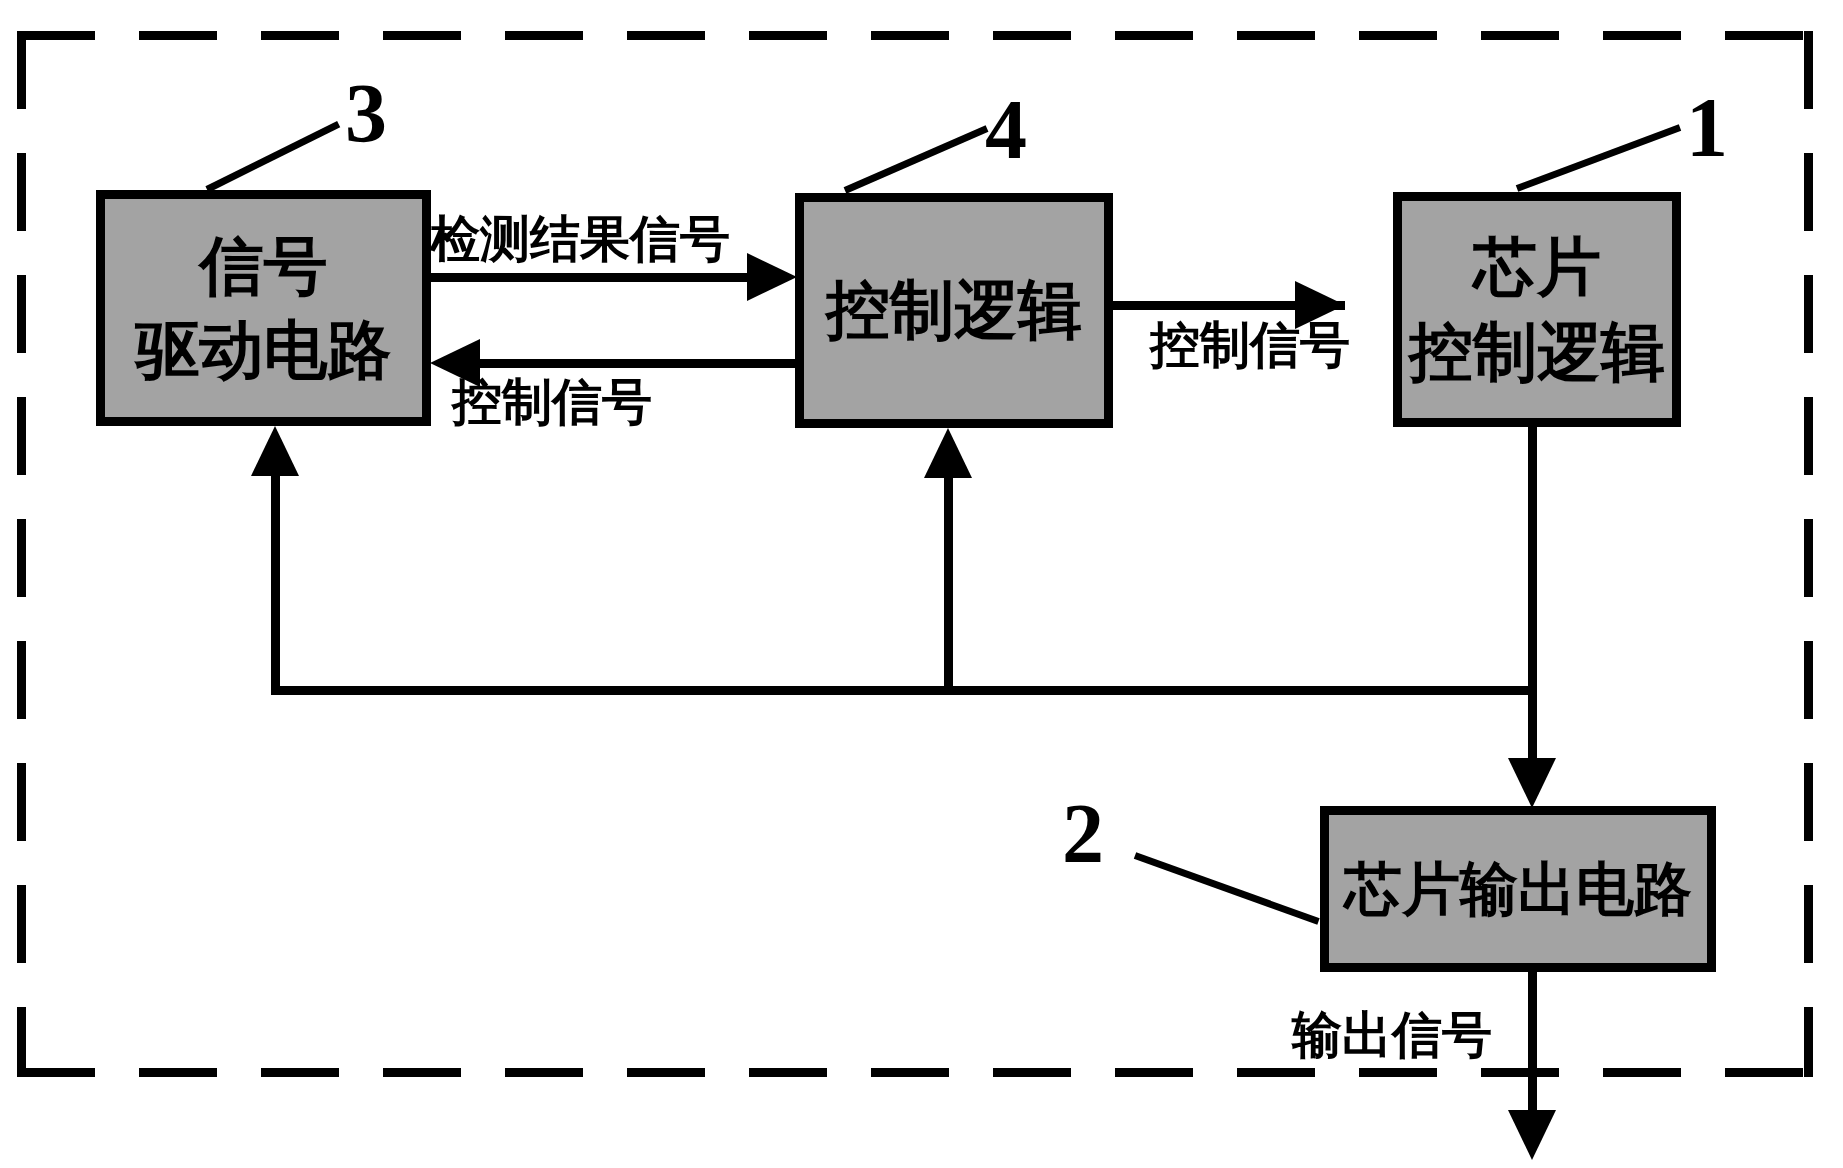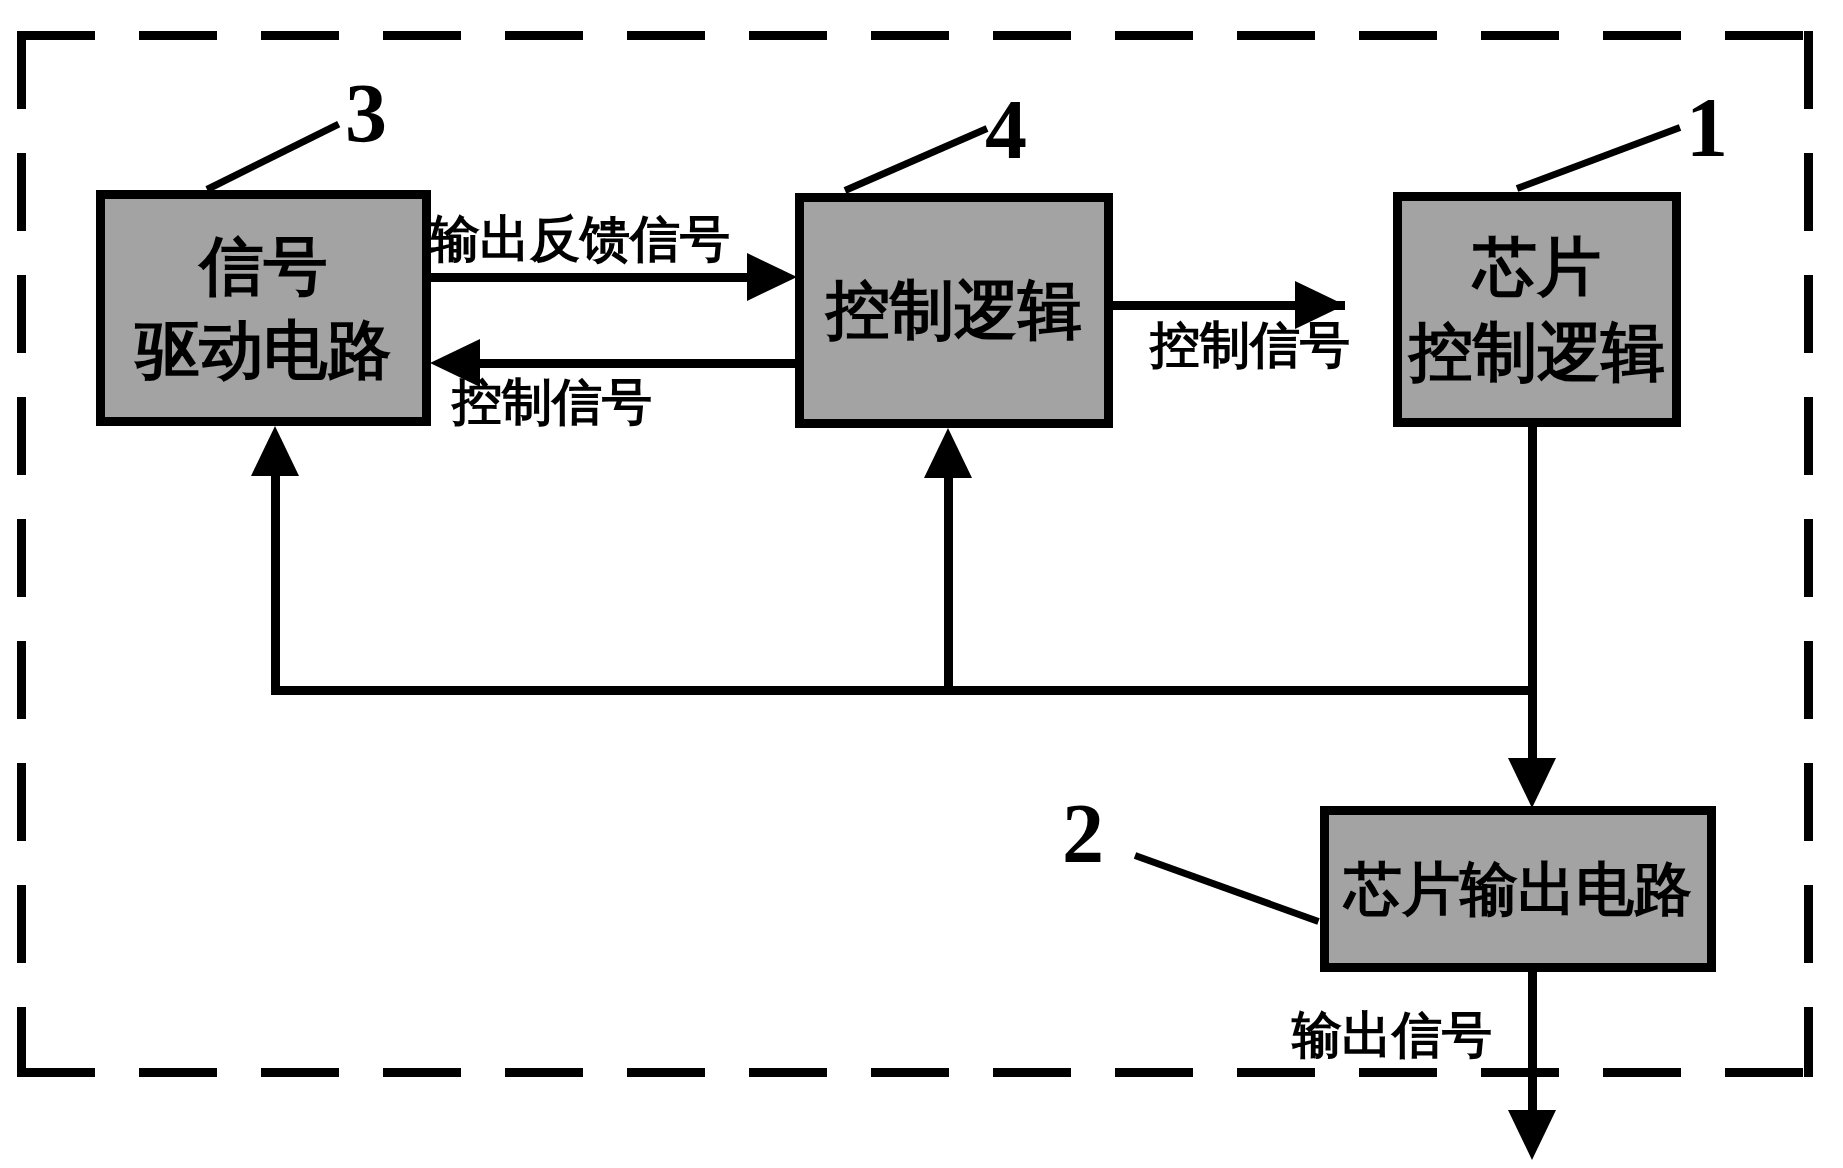--- a/index.html
+++ b/index.html
@@ -71,21 +71,21 @@
   <div class="leader" style="left:1517px;top:185px;width:174px;transform:rotate(-20.5deg);"></div>
   <div class="leader" style="left:1135px;top:852px;width:195px;transform:rotate(19.8deg);"></div>
 
   <div class="refnum" style="left:345px;top:72px;">3</div>
   <div class="refnum" style="left:985px;top:88px;">4</div>
   <div class="refnum" style="left:1686px;top:86px;">1</div>
   <div class="refnum" style="left:1062px;top:792px;">2</div>
 
   <div class="ln" style="left:431px;top:273px;width:326px;height:9px;"></div>
   <div class="ah right" style="left:747px;top:253px;"></div>
-  <div class="sig" style="left:430px;top:212px;">输出反馈信号</div>
+  <div class="sig" style="left:430px;top:212px;">检测结果信号</div>
 
   <div class="ln" style="left:478px;top:359px;width:317px;height:9px;"></div>
   <div class="ah left" style="left:430px;top:339px;"></div>
   <div class="sig" style="left:452px;top:375px;">控制信号</div>
 
   <div class="ln" style="left:1113px;top:301px;width:232px;height:9px;"></div>
   <div class="ah right" style="left:1295px;top:281px;"></div>
   <div class="sig" style="left:1150px;top:318px;">控制信号</div>
 
   <div class="ln" style="left:1528px;top:427px;width:9px;height:333px;"></div>

